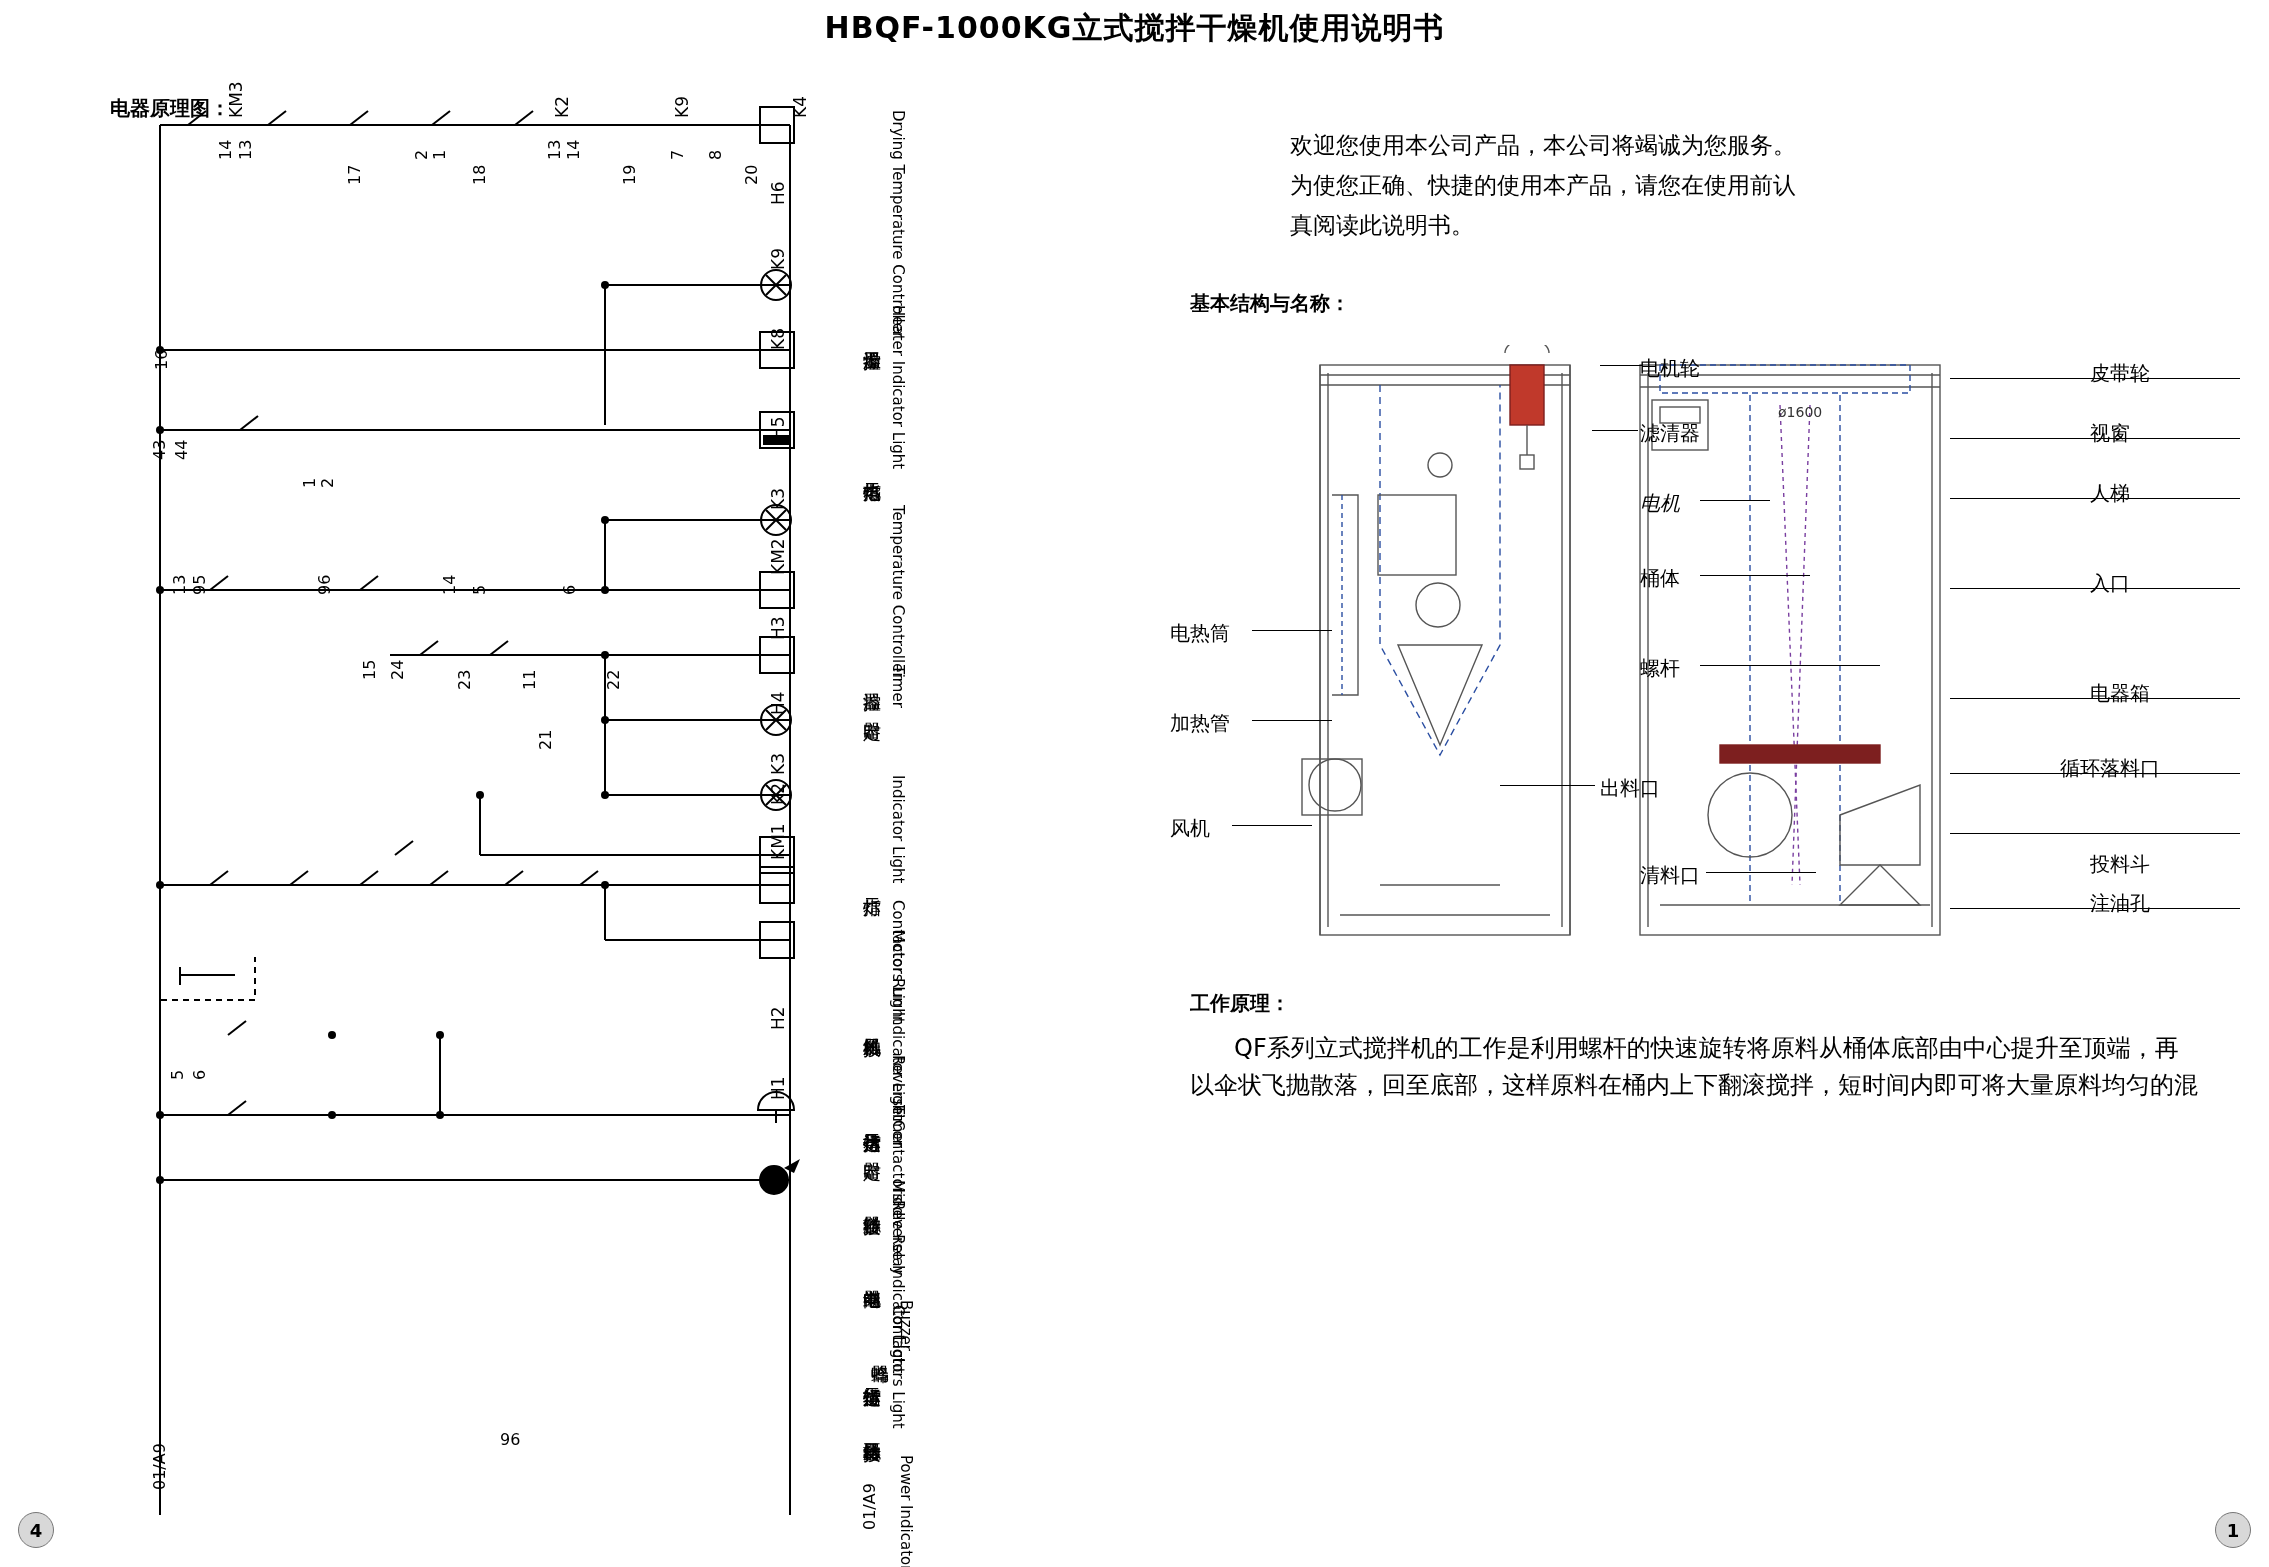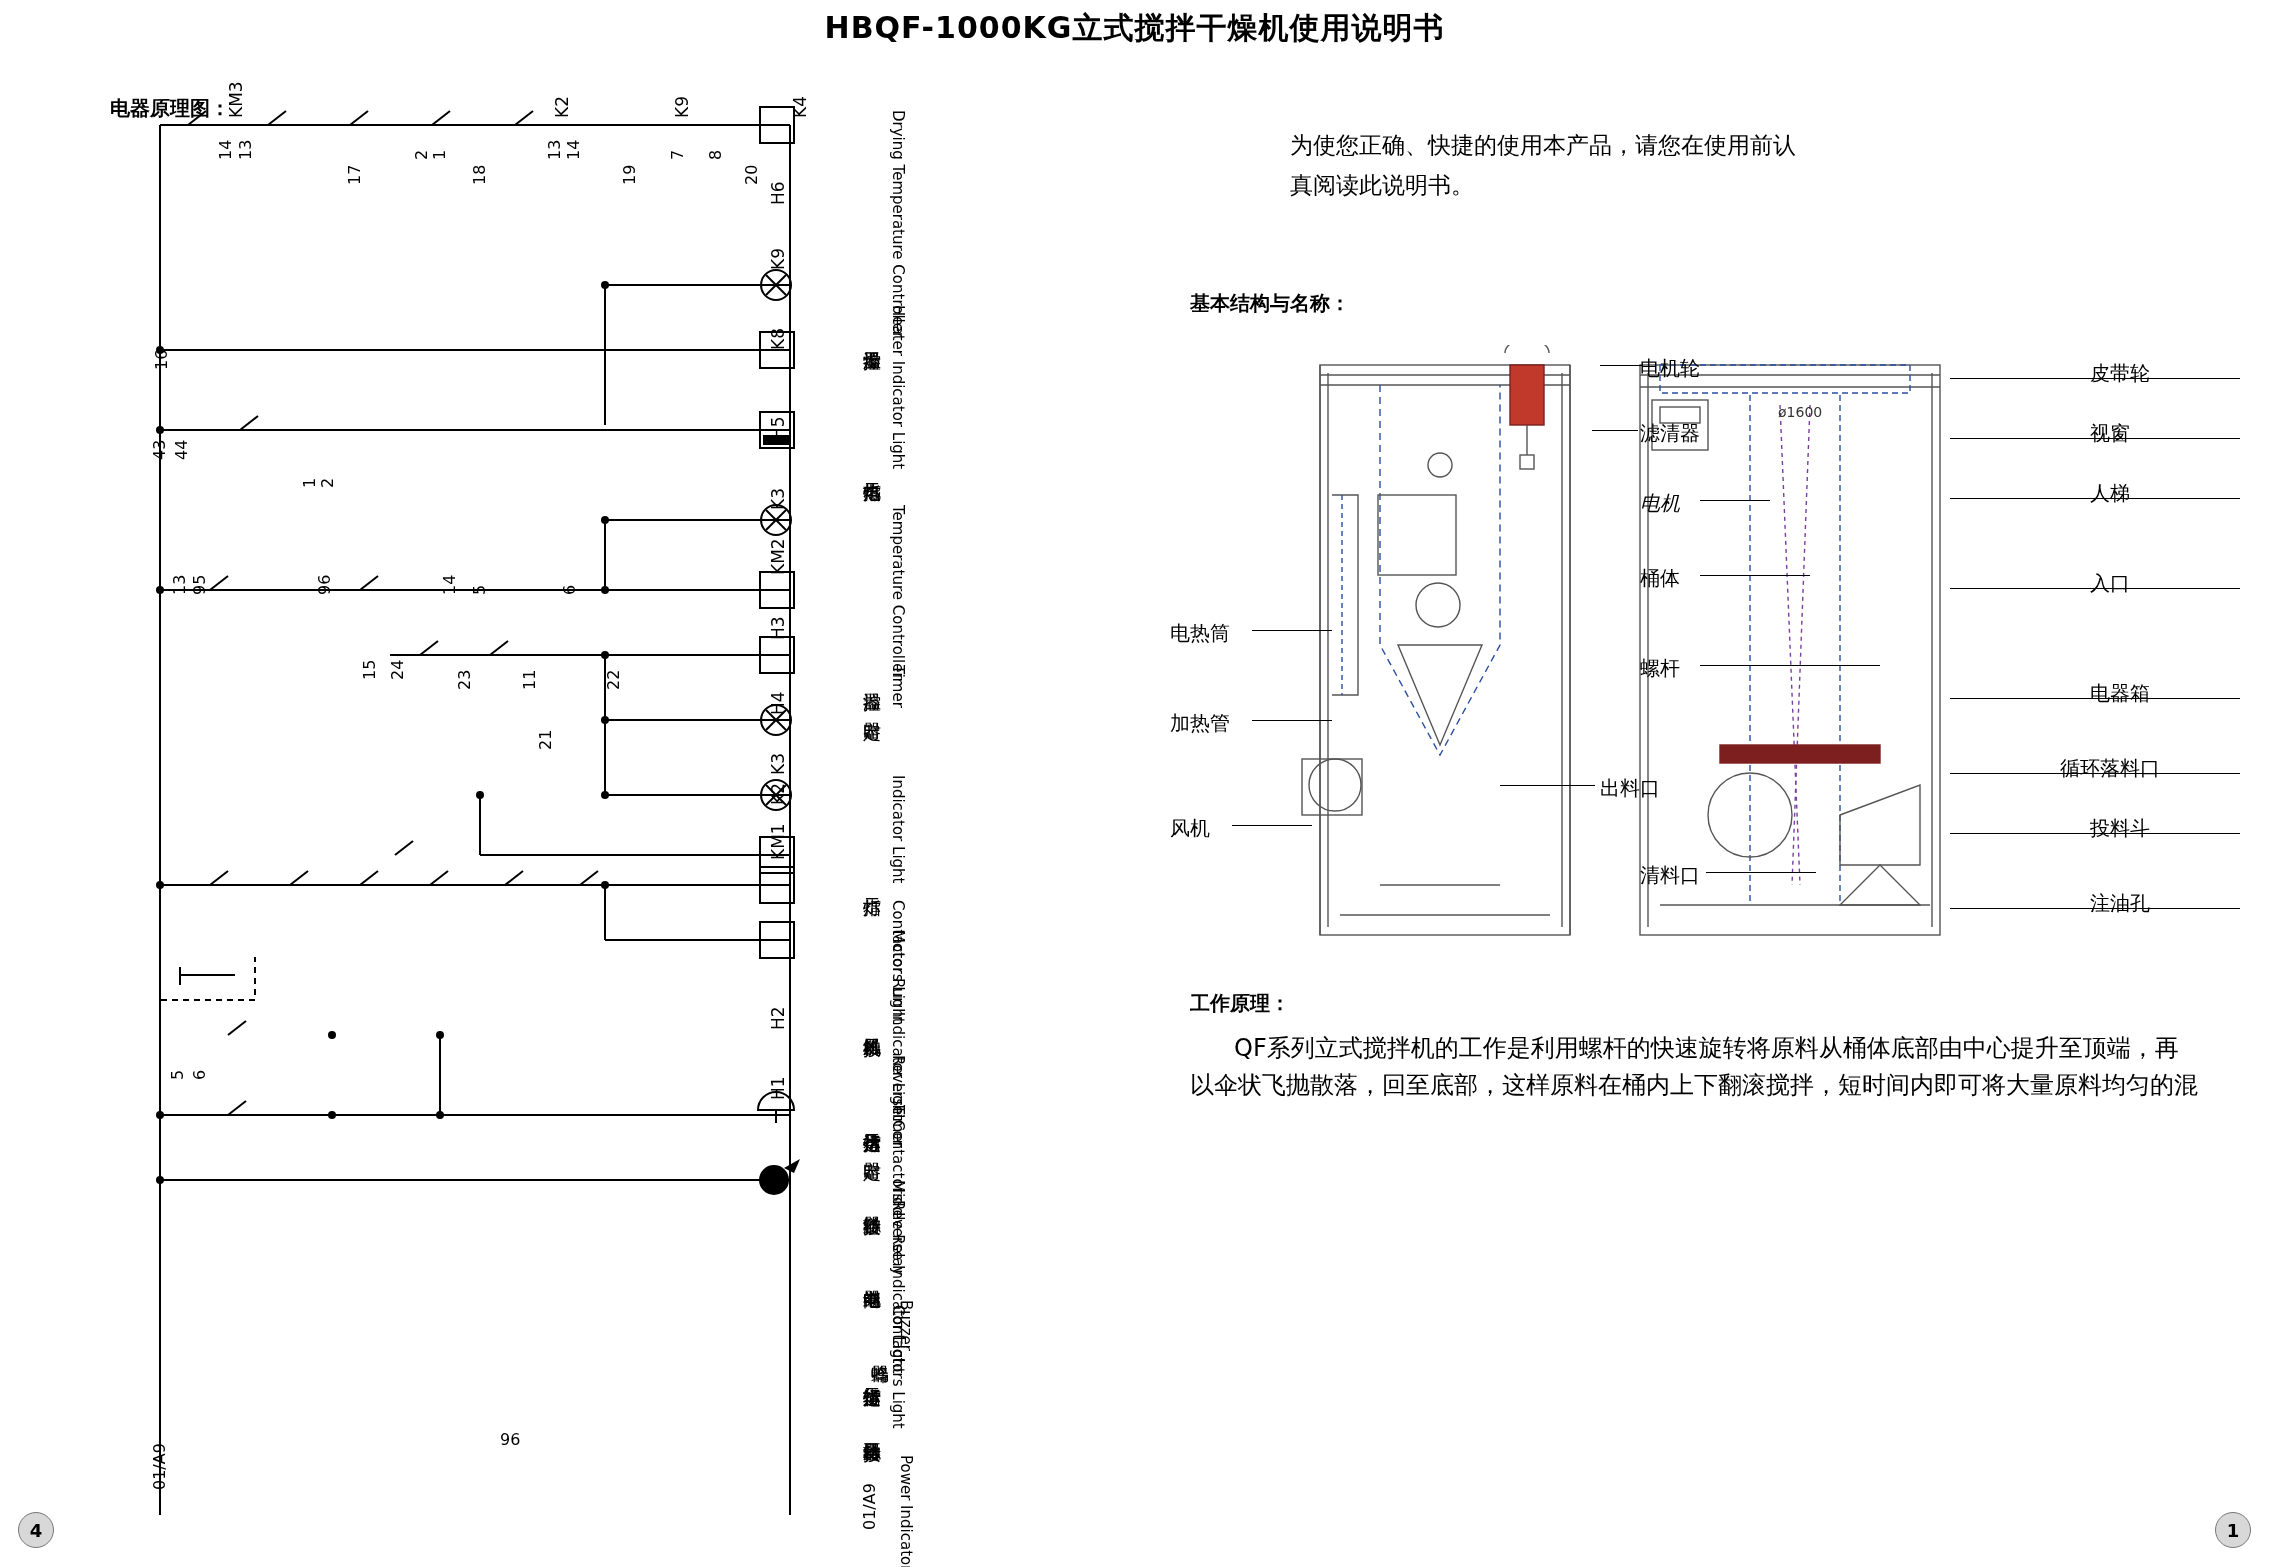--- a/index.html
+++ b/index.html
@@ -29,20 +29,21 @@
 </head>
 <body>
 
 <div class="doc-title">HBQF-1000KG立式搅拌干燥机使用说明书</div>
 
 <div class="section-label" style="left:110px;top:95px;">电器原理图：</div>
 <div class="section-label" style="left:1190px;top:290px;">基本结构与名称：</div>
 <div class="section-label" style="left:1190px;top:990px;">工作原理：</div>
 
 <div class="welcome">
+  <div>欢迎您使用本公司产品，本公司将竭诚为您服务。</div>
   <div>为使您正确、快捷的使用本产品，请您在使用前认</div>
   <div>真阅读此说明书。</div>
 </div>
 
 <div class="principle-text">
   <div class="ind">QF系列立式搅拌机的工作是利用螺杆的快速旋转将原料从桶体底部由中心提升至顶端，再</div>
   <div>以伞状飞抛散落，回至底部，这样原料在桶内上下翻滚搅拌，短时间内即可将大量原料均匀的混</div>
 </div>
 
 <div id="schematic">
@@ -398,19 +399,19 @@
 <div class="mlabel" style="left:2090px;top:420px;">视窗</div>
 <div class="leader" style="left:1950px;top:438px;width:290px;"></div>
 <div class="mlabel" style="left:2090px;top:480px;">人梯</div>
 <div class="leader" style="left:1950px;top:498px;width:290px;"></div>
 <div class="mlabel" style="left:2090px;top:570px;">入口</div>
 <div class="leader" style="left:1950px;top:588px;width:290px;"></div>
 <div class="mlabel" style="left:2090px;top:680px;">电器箱</div>
 <div class="leader" style="left:1950px;top:698px;width:290px;"></div>
 <div class="mlabel" style="left:2060px;top:755px;">循环落料口</div>
 <div class="leader" style="left:1950px;top:773px;width:290px;"></div>
-<div class="mlabel" style="left:2090px;top:815px;">投料斗</div>
+<div class="mlabel" style="left:2090px;top:851px;">投料斗</div>
 <div class="leader" style="left:1950px;top:833px;width:290px;"></div>
 <div class="mlabel" style="left:2090px;top:890px;">注油孔</div>
 <div class="leader" style="left:1950px;top:908px;width:290px;"></div>
 
 <div class="pagenum" style="left:18px;top:1512px;">4</div>
 <div class="pagenum" style="left:2215px;top:1512px;">1</div>
 
 </body></html>

